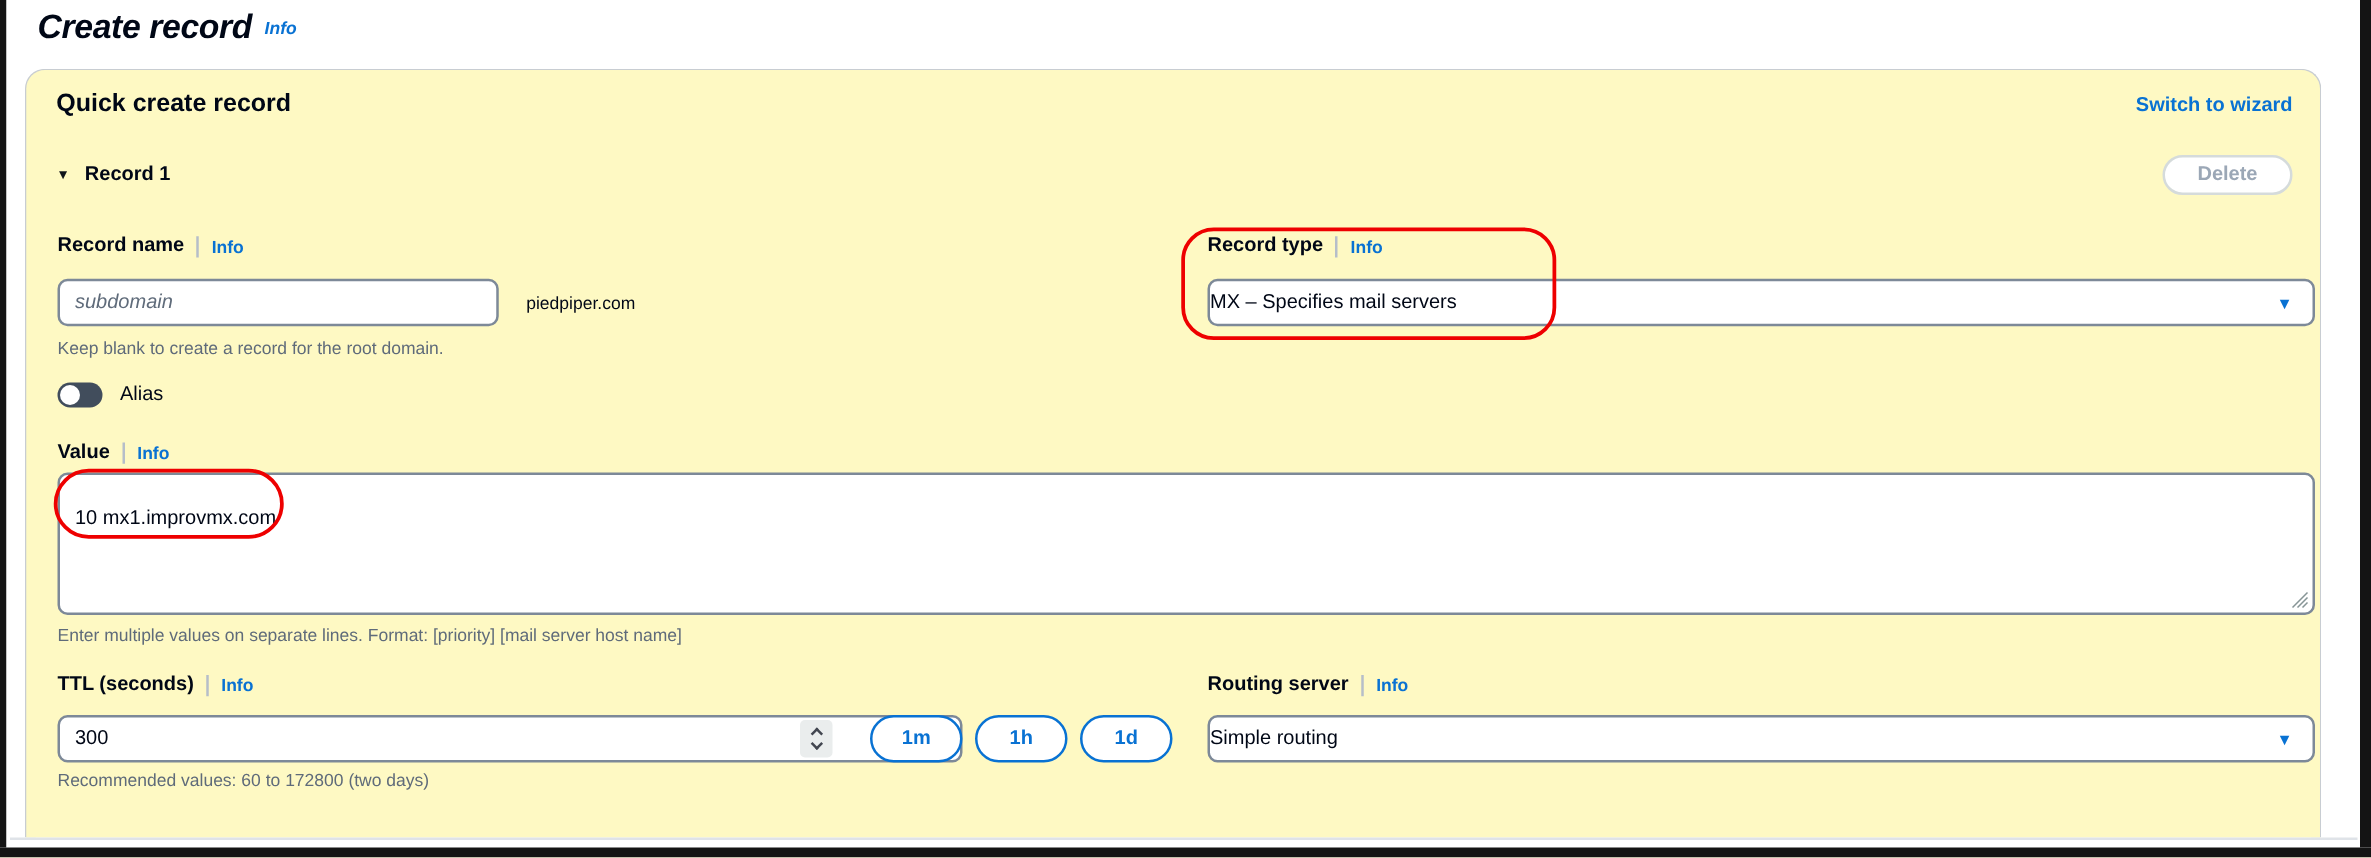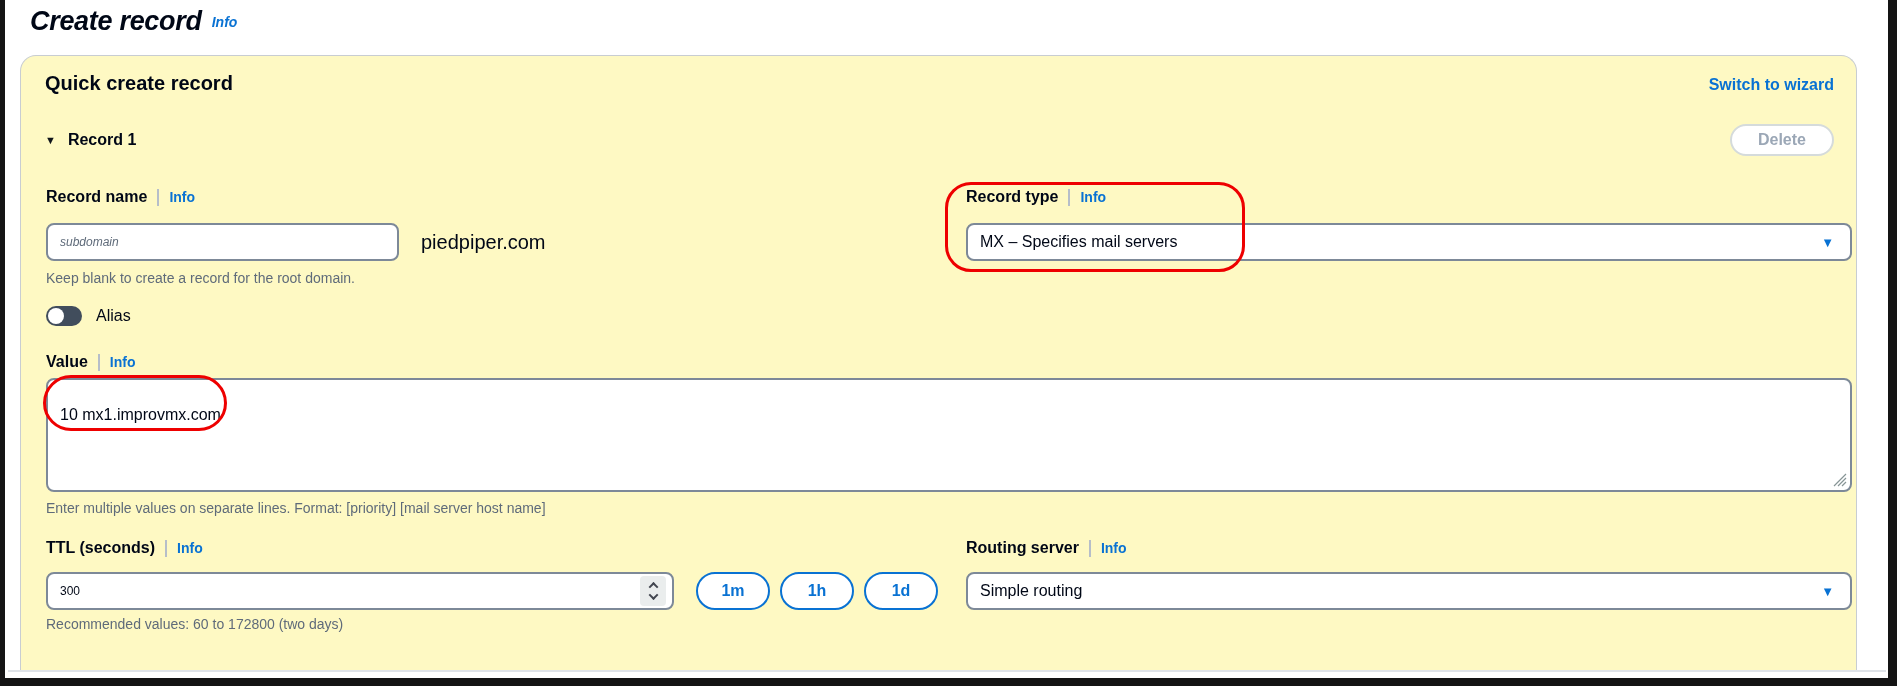--- a/index.html
+++ b/index.html
@@ -51,56 +51,56 @@
     border-radius:20px;height:32px;padding:0 26px;cursor:not-allowed;
   }
 
   
   .row-label{position:absolute;display:flex;align-items:center;height:20px;}
   .field-label{font-size:16px;font-weight:700;color:var(--text-dark);}
   .label-sep{width:2px;height:17px;background:#b6bec9;margin:0 10px;display:inline-block;}
   .help{position:absolute;font-size:14px;color:var(--help-text);}
 
   .text-input{
-    font-family:"Liberation Sans",sans-serif;font-size:12px;color:var(--text-dark);
+    font-family:"Liberation Sans",sans-serif;font-size:16px;color:var(--text-dark);
     border:2px solid var(--input-border);border-radius:8px;height:38px;
     padding:0 12px;background:#fff;outline:none;
   }
   .text-input::placeholder{color:#5f6b7a;font-style:italic;}
 
   .select-box{
     position:absolute;height:38px;border:2px solid var(--input-border);border-radius:8px;
     background:#fff;display:flex;align-items:center;justify-content:space-between;
-    padding:0 16px 0 12px;font-size:16px;cursor:pointer;
+    padding:0 16px 0 0;font-size:16px;cursor:pointer;
   }
   .select-caret{color:var(--accent-blue);font-size:13px;line-height:1;}
 
   
   .name-field-row{position:absolute;left:25px;top:167px;display:flex;align-items:center;gap:22px;}
   .record-name-input{width:353px;}
-  .root-domain{font-size:20px;color:var(--text-dark);}
+  .root-domain{font-size:14px;color:var(--text-dark);}
 
   
   .alias-row{position:absolute;left:25px;top:250px;display:flex;align-items:center;gap:14px;}
   .toggle{width:36px;height:20px;border-radius:10px;background:var(--toggle-off-bg);position:relative;cursor:pointer;}
   .toggle .knob{position:absolute;left:2px;top:2px;width:16px;height:16px;border-radius:50%;background:#fff;}
   .alias-label{font-size:16px;}
 
   
   .value-textarea{
     position:absolute;left:25px;top:322px;width:1806px;height:114px;
     font-family:"Liberation Sans",sans-serif;font-size:16px;color:var(--text-dark);
     border:2px solid var(--input-border);border-radius:8px;padding:24px 12px;
     resize:none;outline:none;background:#fff;line-height:1.4;
   }
   .resize-handle{position:absolute;left:1812px;top:417px;pointer-events:auto;cursor:nwse-resize;}
 
   
   .ttl-wrap{position:absolute;left:25px;top:516px;width:628px;}
-  .ttl-input{width:628px;padding-right:44px;}
+  .ttl-input{width:724px;padding-right:44px;}
   .stepper{
     position:absolute;right:8px;top:4px;width:26px;height:30px;background:#eaeded;
     border-radius:4px;display:flex;flex-direction:column;align-items:center;justify-content:center;gap:4px;cursor:pointer;
   }
   .chev-up,.chev-down{width:7px;height:7px;border-left:2px solid #424650;border-top:2px solid #424650;}
   .chev-up{transform:rotate(45deg) translate(1px,1px);}
   .chev-down{transform:rotate(225deg) translate(1px,1px);}
   .pill-group{position:absolute;left:675px;top:516px;display:flex;gap:10px;}
   .pill-btn{
     width:74px;height:38px;border-radius:19px;border:2px solid var(--accent-blue);

